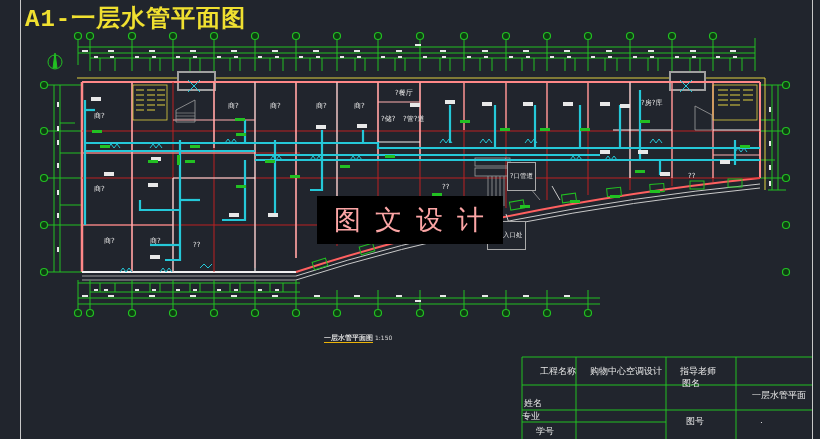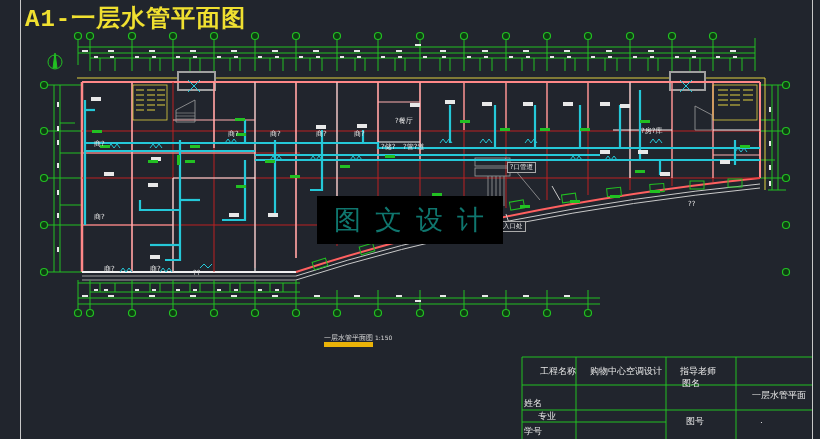--- a/index.html
+++ b/index.html
@@ -1,28 +1,28 @@
 <!DOCTYPE html>
 <html><head>
 <meta charset="utf-8">
 <style>
   html, body { margin: 0; padding: 0; background: #21252d; }
   body { width: 820px; height: 439px; position: relative; overflow: hidden; font-family: "DejaVu Sans", sans-serif; }
   .frame-left { position: absolute; left: 20px; top: 0; width: 1px; height: 439px; background: #c8c8c8; }
   .frame-right { position: absolute; left: 812px; top: 0; width: 1px; height: 439px; background: #c8c8c8; }
   .title { position: absolute; left: 25px; top: 2px; color: #f0e030; font-size: 24px; font-weight: bold; letter-spacing: 1px; font-family: Liberation Mono, monospace; }
   svg.cad { position: absolute; left: 0; top: 0; }
-  .watermark { position: absolute; left: 317px; top: 196px; width: 186px; height: 48px; background: #000; color: #0f766e; font-family: "DejaVu Serif", serif; font-size: 27px; display: flex; align-items: center; justify-content: center; letter-spacing: 14px; padding-left: 12px; box-sizing: border-box; }
+  .watermark { position: absolute; left: 317px; top: 196px; width: 186px; height: 48px; background: #000; color: #fca5a5; font-family: "DejaVu Serif", serif; font-size: 27px; display: flex; align-items: center; justify-content: center; letter-spacing: 14px; padding-left: 12px; box-sizing: border-box; }
   .caption { position: absolute; left: 324px; top: 333px; color: #ddd; font-size: 7px; }
-  .caption .u { border-bottom: 5px solid #eab308; }
+  .caption .u { border-bottom: 1px solid #eab308; font-weight: bold; }
   .caption .s { font-size: 6px; margin-left: 2px; }
   .tb { position: absolute; left: 522px; top: 357px; width: 290px; height: 94px; }
   .tb .cell { position: absolute; color: #e8e8e8; font-size: 9px; white-space: nowrap; }
-  .room { position: absolute; color: #e6e6e6; font-size: 7px; margin-top: 28px; }
-  .tag { position: absolute; color: #e6e6e6; font-size: 6.5px; background: #21252d; border: 1px solid #aaa; padding: 0 2px; }
+  .room { position: absolute; color: #e6e6e6; font-size: 7px; }
+  .tag { position: absolute; color: #e6e6e6; font-size: 6.5px; background: #21252d; border: 1px solid #aaa; padding: 9px 2px; }
 </style>
 </head>
 <body>
 
 <div class="frame-left"></div>
 <div class="frame-right"></div>
 
 <div class="title">A1-一层水管平面图</div>
 
 <svg class="cad" width="820" height="439" viewBox="0 0 820 439">
@@ -557,17 +557,17 @@
 
 <div class="tb">
   <div class="cell" style="left:18px;top:8px">工程名称</div>
   <div class="cell" style="left:68px;top:8px">购物中心空调设计</div>
   <div class="cell" style="left:158px;top:8px">指导老师</div>
   <div class="cell" style="left:220px;top:8px"></div>
   <div class="cell" style="left:2px;top:40px">姓名</div>
   <div class="cell" style="left:60px;top:32px"></div>
   <div class="cell" style="left:160px;top:20px">图名</div>
   <div class="cell" style="left:230px;top:32px">一层水管平面</div>
-  <div class="cell" style="left:16px;top:53px">专业</div>
-  <div class="cell" style="left:2px;top:68px">学号</div>
+  <div class="cell" style="left:0;top:53px">专业</div>
+  <div class="cell" style="left:14px;top:68px">学号</div>
   <div class="cell" style="left:164px;top:58px">图号</div>
   <div class="cell" style="left:238px;top:58px">.</div>
 </div>
 
 </body></html>

